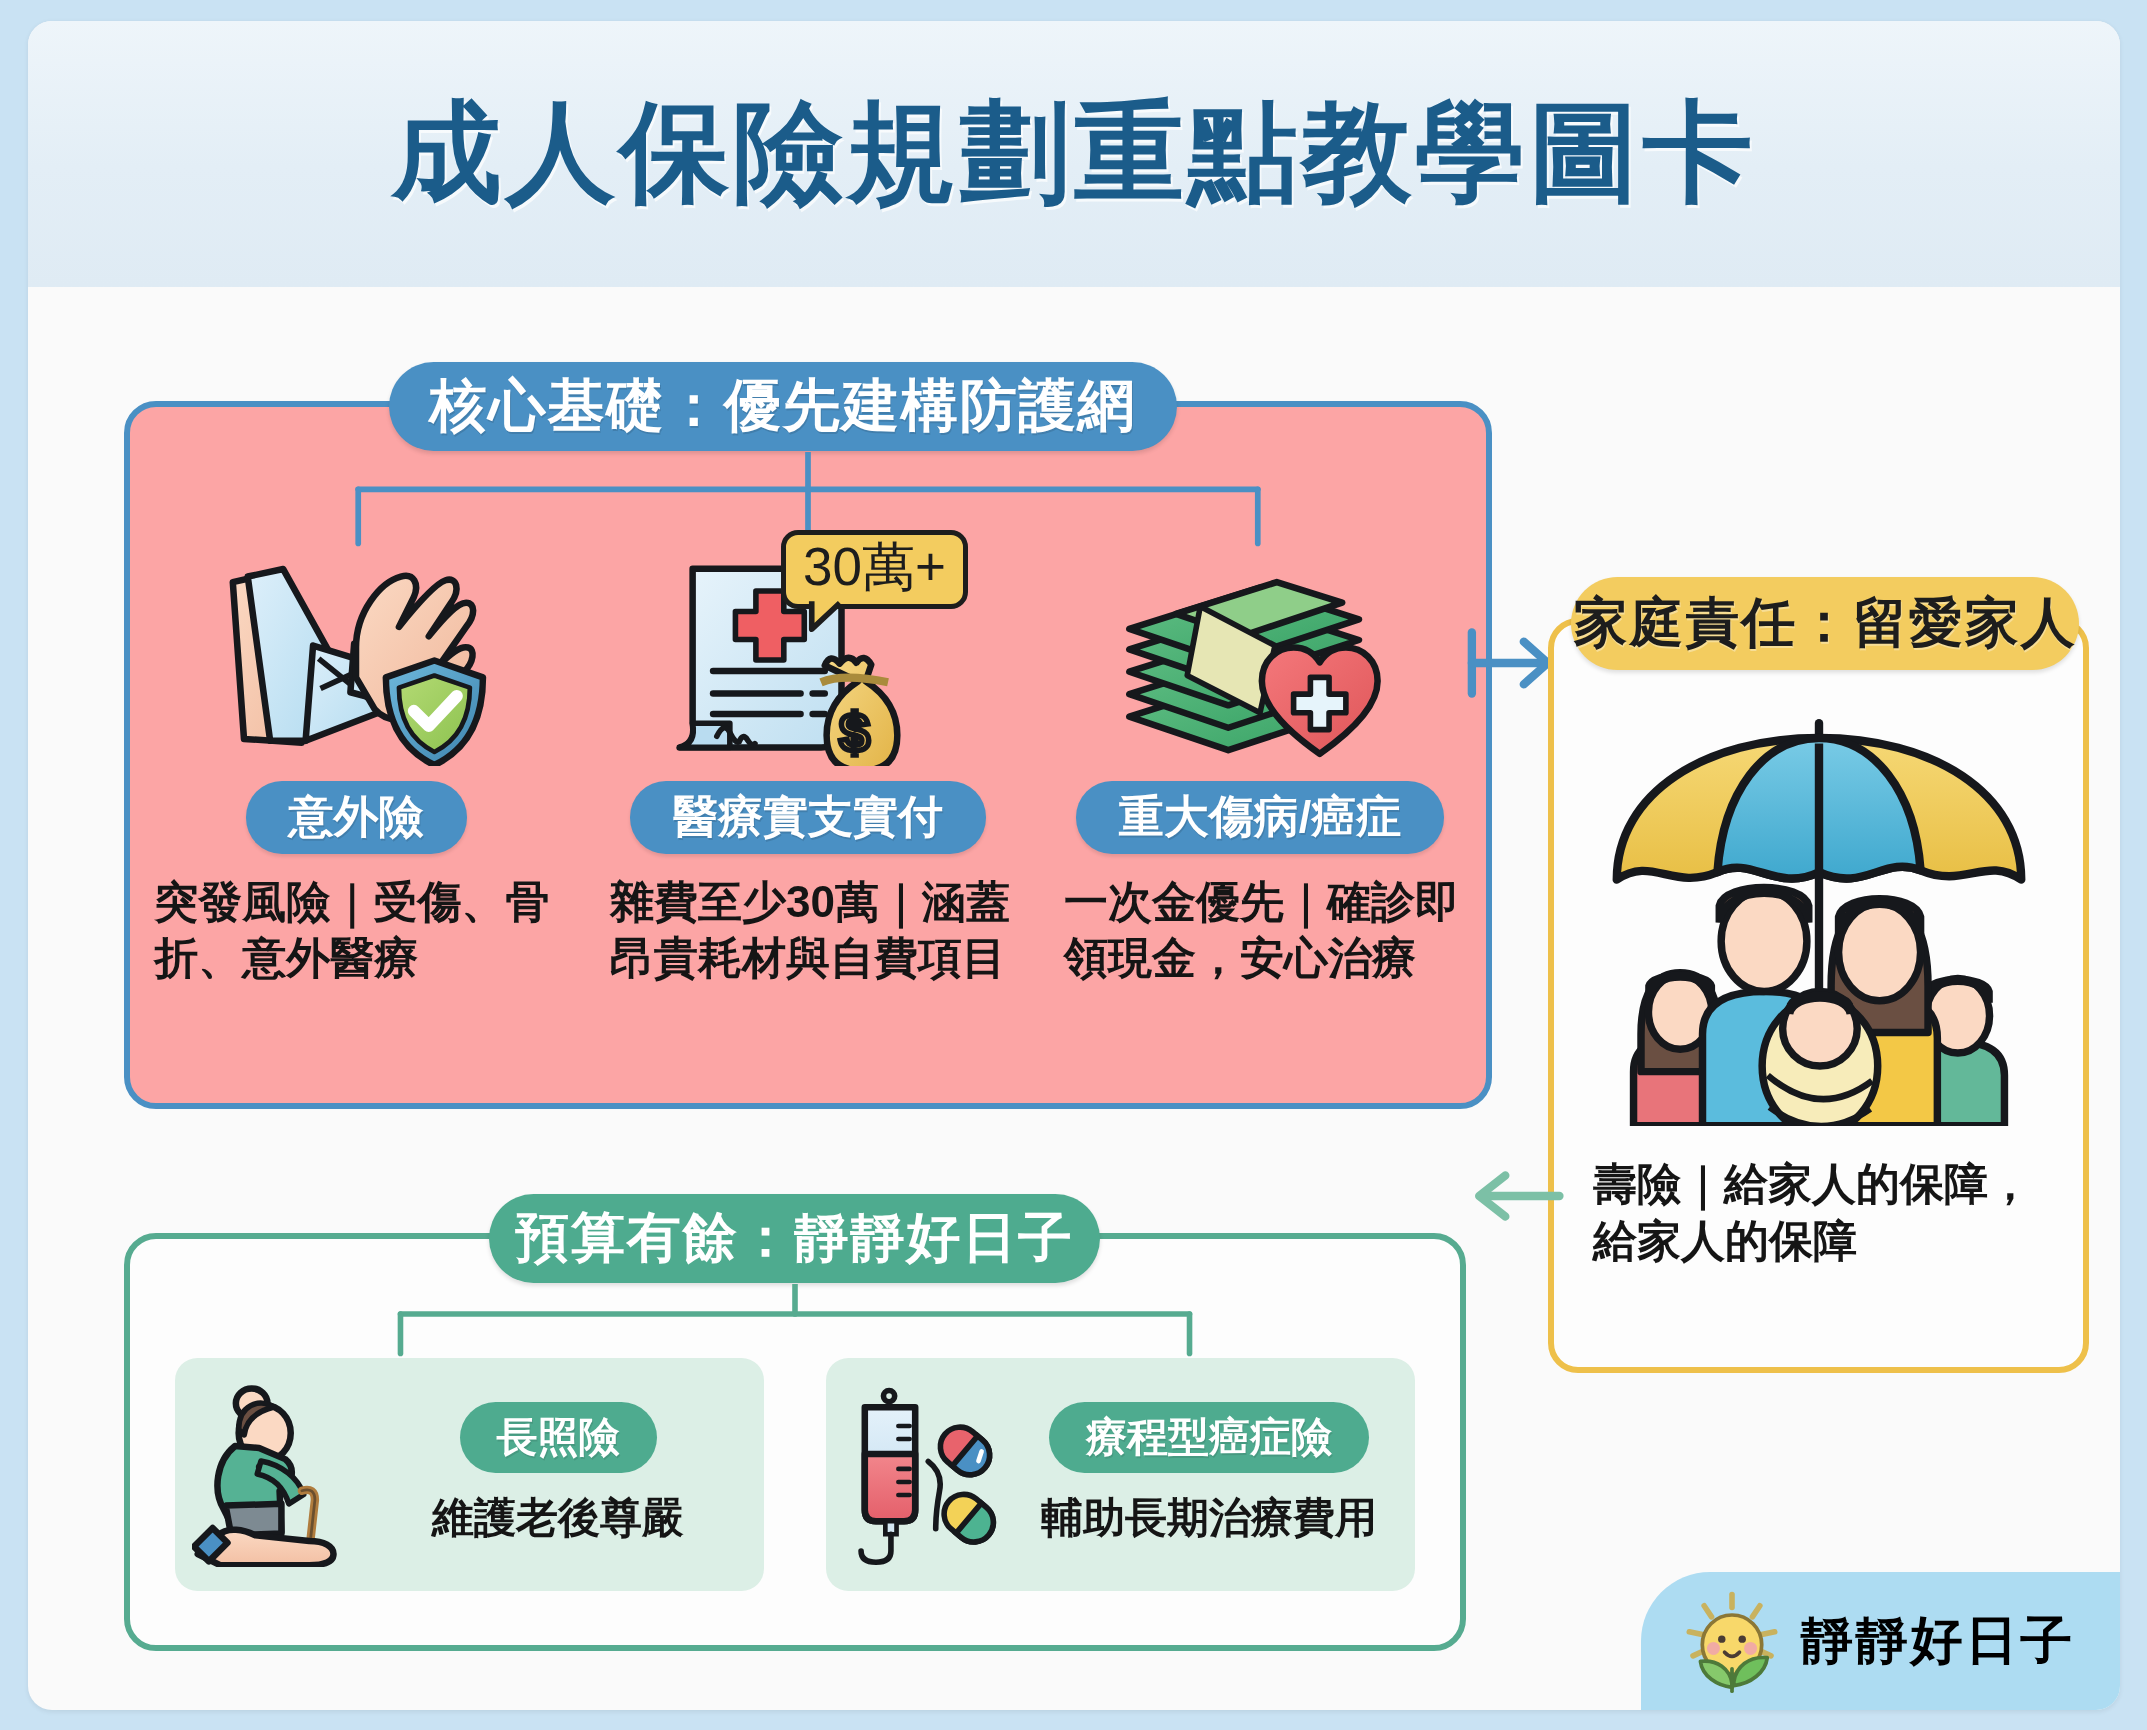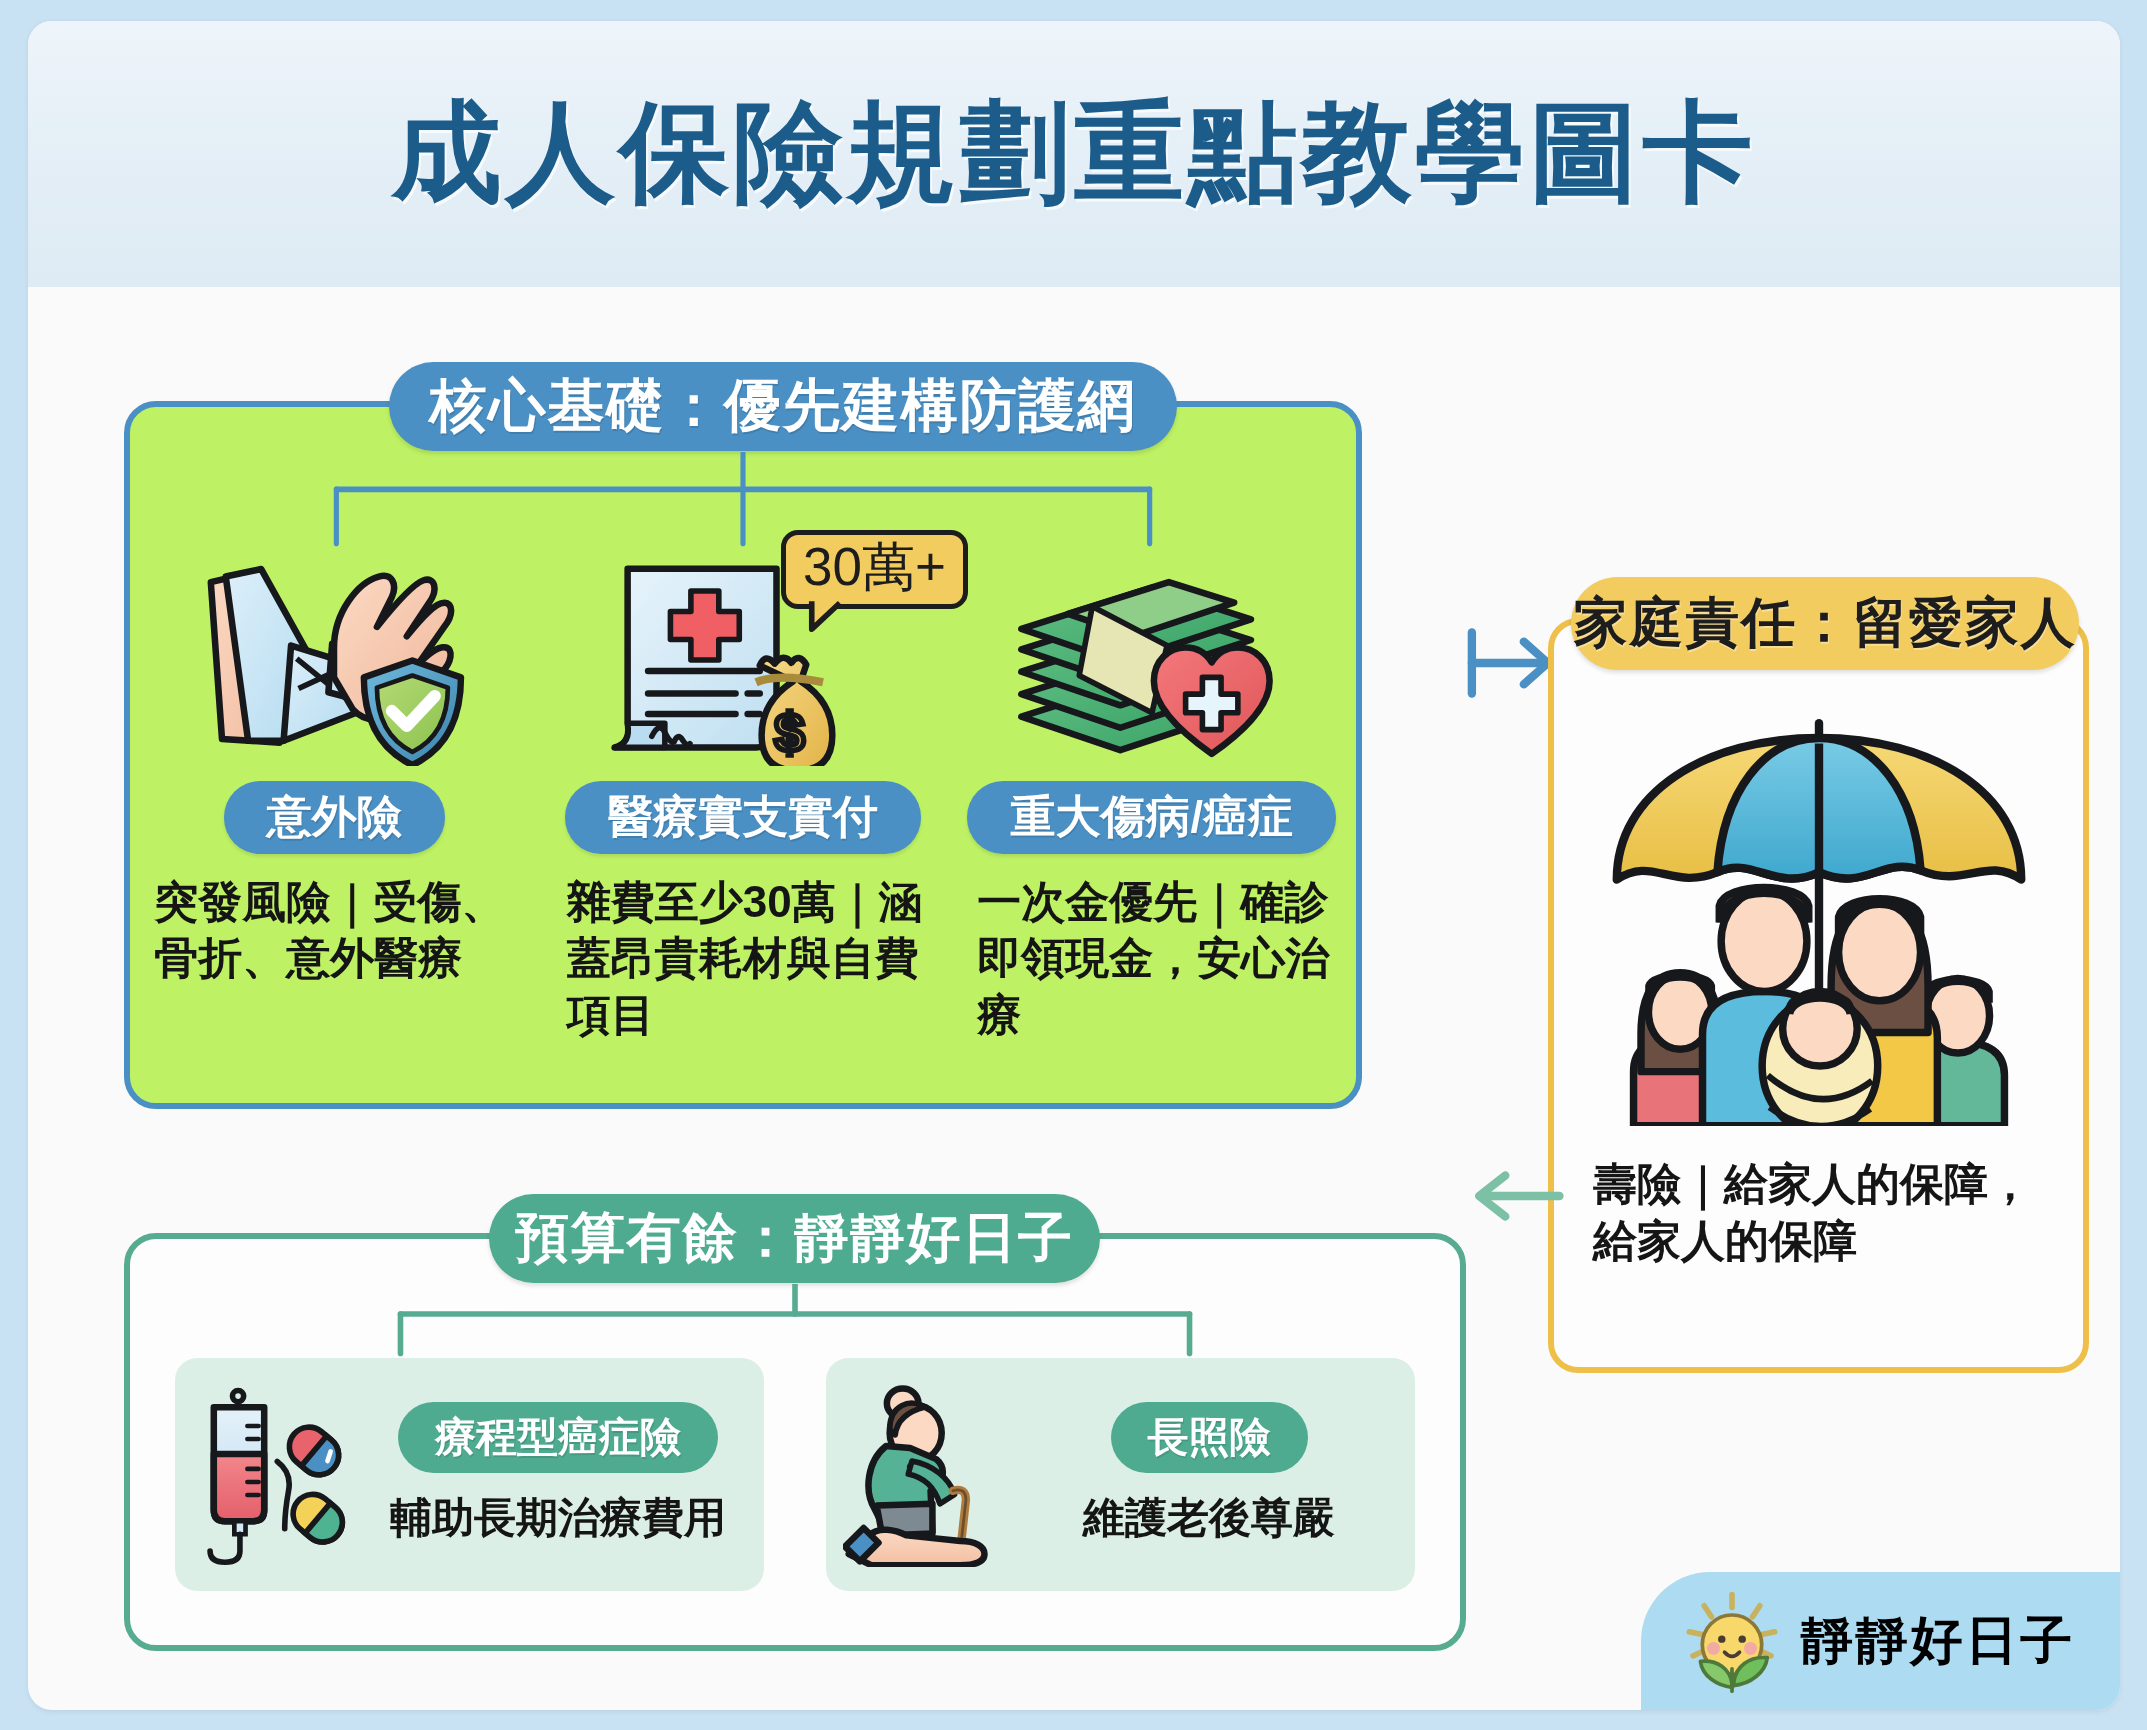--- a/index.html
+++ b/index.html
@@ -36,24 +36,24 @@
     font-weight: 700;
     color: #1b5c8a;
     letter-spacing: 3.7px;
     text-shadow: 1.9px 2.8px 0 rgba(255,255,255,.7);
     white-space: nowrap;
   }
   
   .core-card {
     position: absolute;
     left: 96px; top: 380px;
-    width: 1238px; height: 708px;
+    width: 1368px; height: 708px;
     border: 6.5px solid #4a90c4;
     border-radius: 32px;
-    background: #bef264;
+    background: #fca5a5;
   }
   .badge {
     position: absolute;
     display: flex; align-items: center; justify-content: center;
     color: #fff; font-weight: 700;
     white-space: nowrap;
     box-shadow: 0 2.8px 4.7px rgba(0,0,0,.12);
   }
   .core-badge {
     left: 259px; top: -45px;
@@ -494,20 +494,58 @@
         <line x1="290" y1="32" x2="1136" y2="32"></line>
         <line x1="290" y1="32" x2="290" y2="74"></line>
         <line x1="1136" y1="32" x2="1136" y2="74"></line>
       </g>
     </svg>
 
     <div class="sub-row">
 
       <div class="sub-card">
         <div class="sub-icon">
+          <svg width="177" height="186" viewBox="0 0 190 200">
+            <defs>
+              <linearGradient id="handG" x1="0" y1="0" x2="0" y2="1">
+                <stop offset="0" stop-color="#fbd9c3"></stop>
+                    <stop offset="1" stop-color="#f3c0a4"></stop>
+              </linearGradient>
+            </defs>
+
+            <ellipse cx="64" cy="24" rx="17" ry="16" fill="#fbd9c3" stroke="#16181c" stroke-width="7"></ellipse>
+
+            <ellipse cx="78" cy="56" rx="28" ry="30" fill="#fbd9c3" stroke="#16181c" stroke-width="7"></ellipse>
+            <path d="M50 52 C50 26 72 18 88 28 C72 32 58 40 56 58 Z" fill="#6a4f42" stroke="#16181c" stroke-width="6" stroke-linejoin="round"></path>
+
+            <path d="M46 70 C26 86 22 118 34 138 L46 162 L96 162 L94 118
+                     C108 112 112 94 100 84 L72 72 Z" fill="#55b294" stroke="#16181c" stroke-width="7" stroke-linejoin="round"></path>
+
+            <path d="M72 92 C92 96 108 108 112 124" fill="none" stroke="#16181c" stroke-width="7" stroke-linecap="round"></path>
+            <path d="M74 86 C96 90 114 104 120 122 L104 132 C98 114 88 104 70 100 Z" fill="#55b294" stroke="#16181c" stroke-width="6" stroke-linejoin="round"></path>
+
+            <path d="M36 134 L96 132 L96 164 L42 166 Z" fill="#7d8a92" stroke="#16181c" stroke-width="7" stroke-linejoin="round"></path>
+
+            <path d="M118 118 q14 -4 14 10 l-6 54" fill="none" stroke="#b07c3e" stroke-width="9" stroke-linecap="round"></path>
+            <path d="M118 118 q14 -4 14 10 l-6 54" fill="none" stroke="#16181c" stroke-width="3" stroke-linecap="round" opacity=".45"></path>
+
+            <path d="M6 186 L28 166 C38 156 56 160 68 166 L126 172 C142 172 152 178 152 186
+                     C152 194 142 198 126 198 L30 198 Z" fill="url(#handG)" stroke="#16181c" stroke-width="7" stroke-linejoin="round"></path>
+
+            <path d="M2 178 L22 158 L38 174 L18 194 Z" fill="#4a90c4" stroke="#16181c" stroke-width="7" stroke-linejoin="round"></path>
+          </svg>
+        </div>
+        <div class="sub-text">
+          <div class="sub-pill">長照險</div>
+          <div class="sub-desc">維護老後尊嚴</div>
+        </div>
+      </div>
+
+      <div class="sub-card">
+        <div class="sub-icon">
           <svg width="168" height="183" viewBox="0 0 180 196">
             <defs>
               <linearGradient id="bagTop" x1="0" y1="0" x2="0" y2="1">
                 <stop offset="0" stop-color="#e4f1fa"></stop>
                     <stop offset="1" stop-color="#bfdcee"></stop>
               </linearGradient>
               <linearGradient id="bagBot" x1="0" y1="0" x2="0" y2="1">
                 <stop offset="0" stop-color="#f2868c"></stop>
                     <stop offset="1" stop-color="#e45f6a"></stop>
               </linearGradient>
@@ -537,58 +575,20 @@
 
             <g transform="rotate(40 130 144)">
               <rect x="102" y="124" width="56" height="42" rx="21" fill="#f3d257" stroke="#16181c" stroke-width="6"></rect>
               <path d="M130 124 h7 a21 21 0 0 1 21 21 a21 21 0 0 1 -21 21 h-7 Z" fill="#4db391" stroke="#16181c" stroke-width="6"></path>
             </g>
           </svg>
         </div>
         <div class="sub-text">
           <div class="sub-pill">療程型癌症險</div>
           <div class="sub-desc">輔助長期治療費用</div>
-        </div>
-      </div>
-
-      <div class="sub-card">
-        <div class="sub-icon">
-          <svg width="177" height="186" viewBox="0 0 190 200">
-            <defs>
-              <linearGradient id="handG" x1="0" y1="0" x2="0" y2="1">
-                <stop offset="0" stop-color="#fbd9c3"></stop>
-                    <stop offset="1" stop-color="#f3c0a4"></stop>
-              </linearGradient>
-            </defs>
-
-            <ellipse cx="64" cy="24" rx="17" ry="16" fill="#fbd9c3" stroke="#16181c" stroke-width="7"></ellipse>
-
-            <ellipse cx="78" cy="56" rx="28" ry="30" fill="#fbd9c3" stroke="#16181c" stroke-width="7"></ellipse>
-            <path d="M50 52 C50 26 72 18 88 28 C72 32 58 40 56 58 Z" fill="#6a4f42" stroke="#16181c" stroke-width="6" stroke-linejoin="round"></path>
-
-            <path d="M46 70 C26 86 22 118 34 138 L46 162 L96 162 L94 118
-                     C108 112 112 94 100 84 L72 72 Z" fill="#55b294" stroke="#16181c" stroke-width="7" stroke-linejoin="round"></path>
-
-            <path d="M72 92 C92 96 108 108 112 124" fill="none" stroke="#16181c" stroke-width="7" stroke-linecap="round"></path>
-            <path d="M74 86 C96 90 114 104 120 122 L104 132 C98 114 88 104 70 100 Z" fill="#55b294" stroke="#16181c" stroke-width="6" stroke-linejoin="round"></path>
-
-            <path d="M36 134 L96 132 L96 164 L42 166 Z" fill="#7d8a92" stroke="#16181c" stroke-width="7" stroke-linejoin="round"></path>
-
-            <path d="M118 118 q14 -4 14 10 l-6 54" fill="none" stroke="#b07c3e" stroke-width="9" stroke-linecap="round"></path>
-            <path d="M118 118 q14 -4 14 10 l-6 54" fill="none" stroke="#16181c" stroke-width="3" stroke-linecap="round" opacity=".45"></path>
-
-            <path d="M6 186 L28 166 C38 156 56 160 68 166 L126 172 C142 172 152 178 152 186
-                     C152 194 142 198 126 198 L30 198 Z" fill="url(#handG)" stroke="#16181c" stroke-width="7" stroke-linejoin="round"></path>
-
-            <path d="M2 178 L22 158 L38 174 L18 194 Z" fill="#4a90c4" stroke="#16181c" stroke-width="7" stroke-linejoin="round"></path>
-          </svg>
-        </div>
-        <div class="sub-text">
-          <div class="sub-pill">長照險</div>
-          <div class="sub-desc">維護老後尊嚴</div>
         </div>
       </div>
 
     </div>
   </div>
 
   <div class="logo-band">
     <svg width="104" height="104" viewBox="0 0 112 112">
       <g stroke="#c9b25e" stroke-width="6" stroke-linecap="round">
         <line x1="56" y1="6" x2="56" y2="20"></line>

